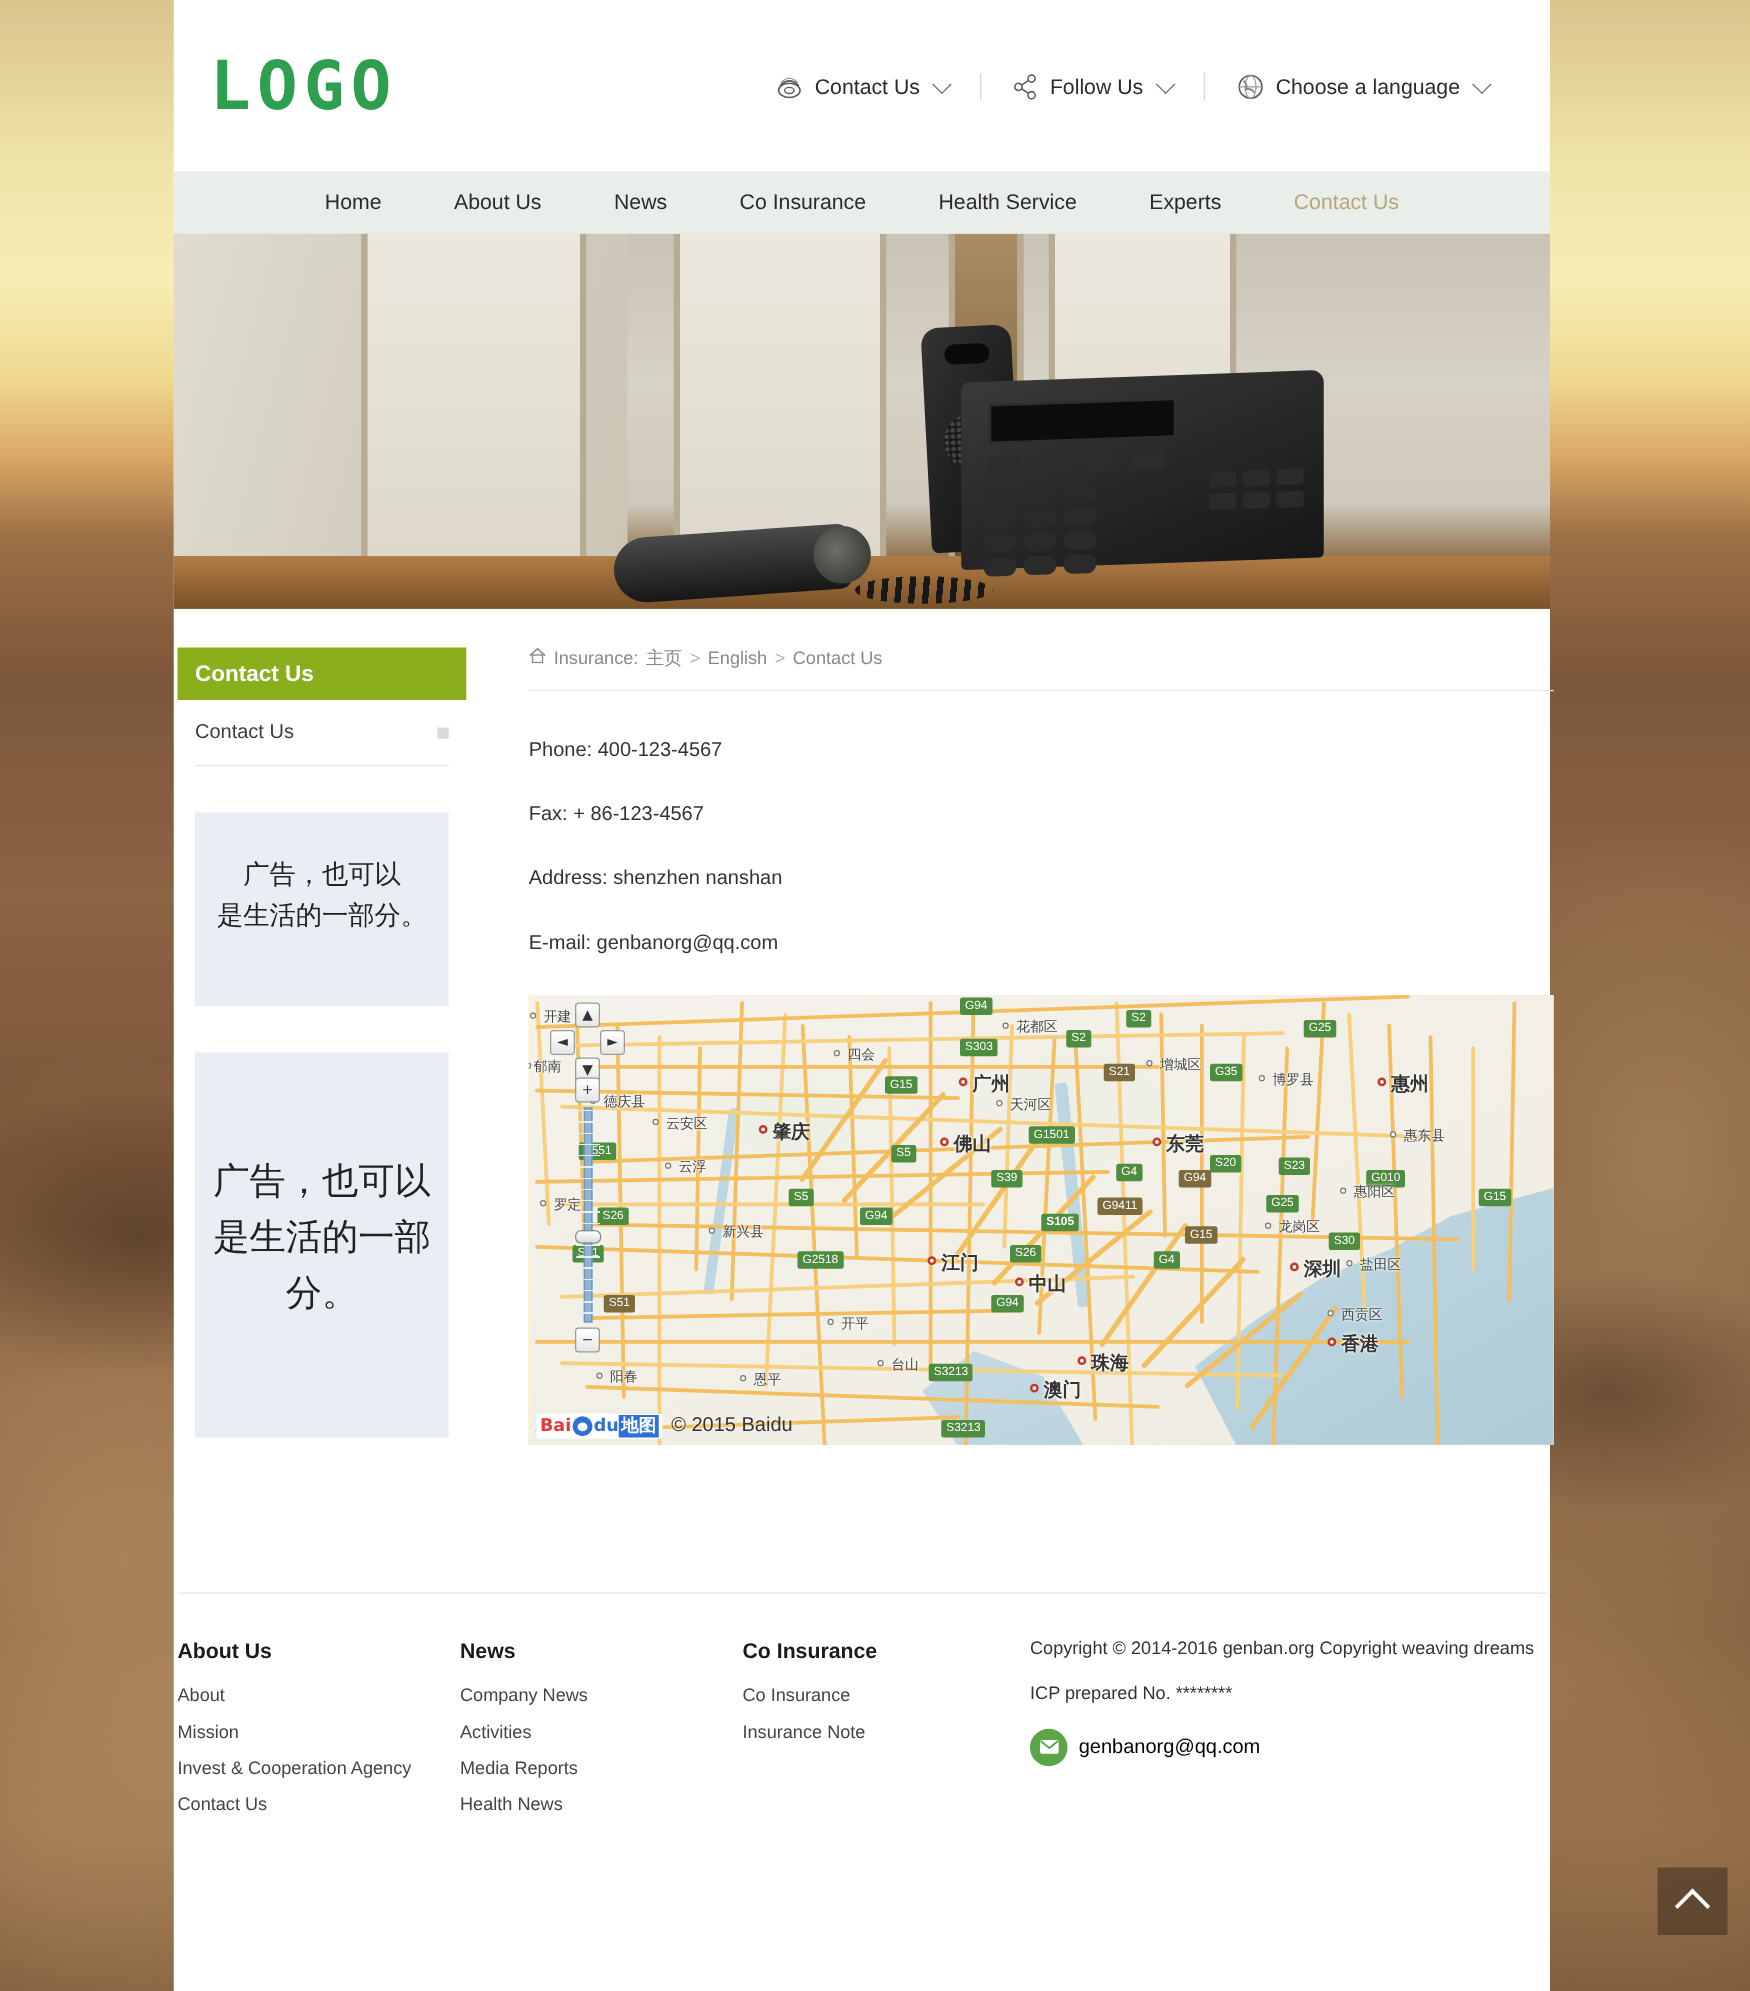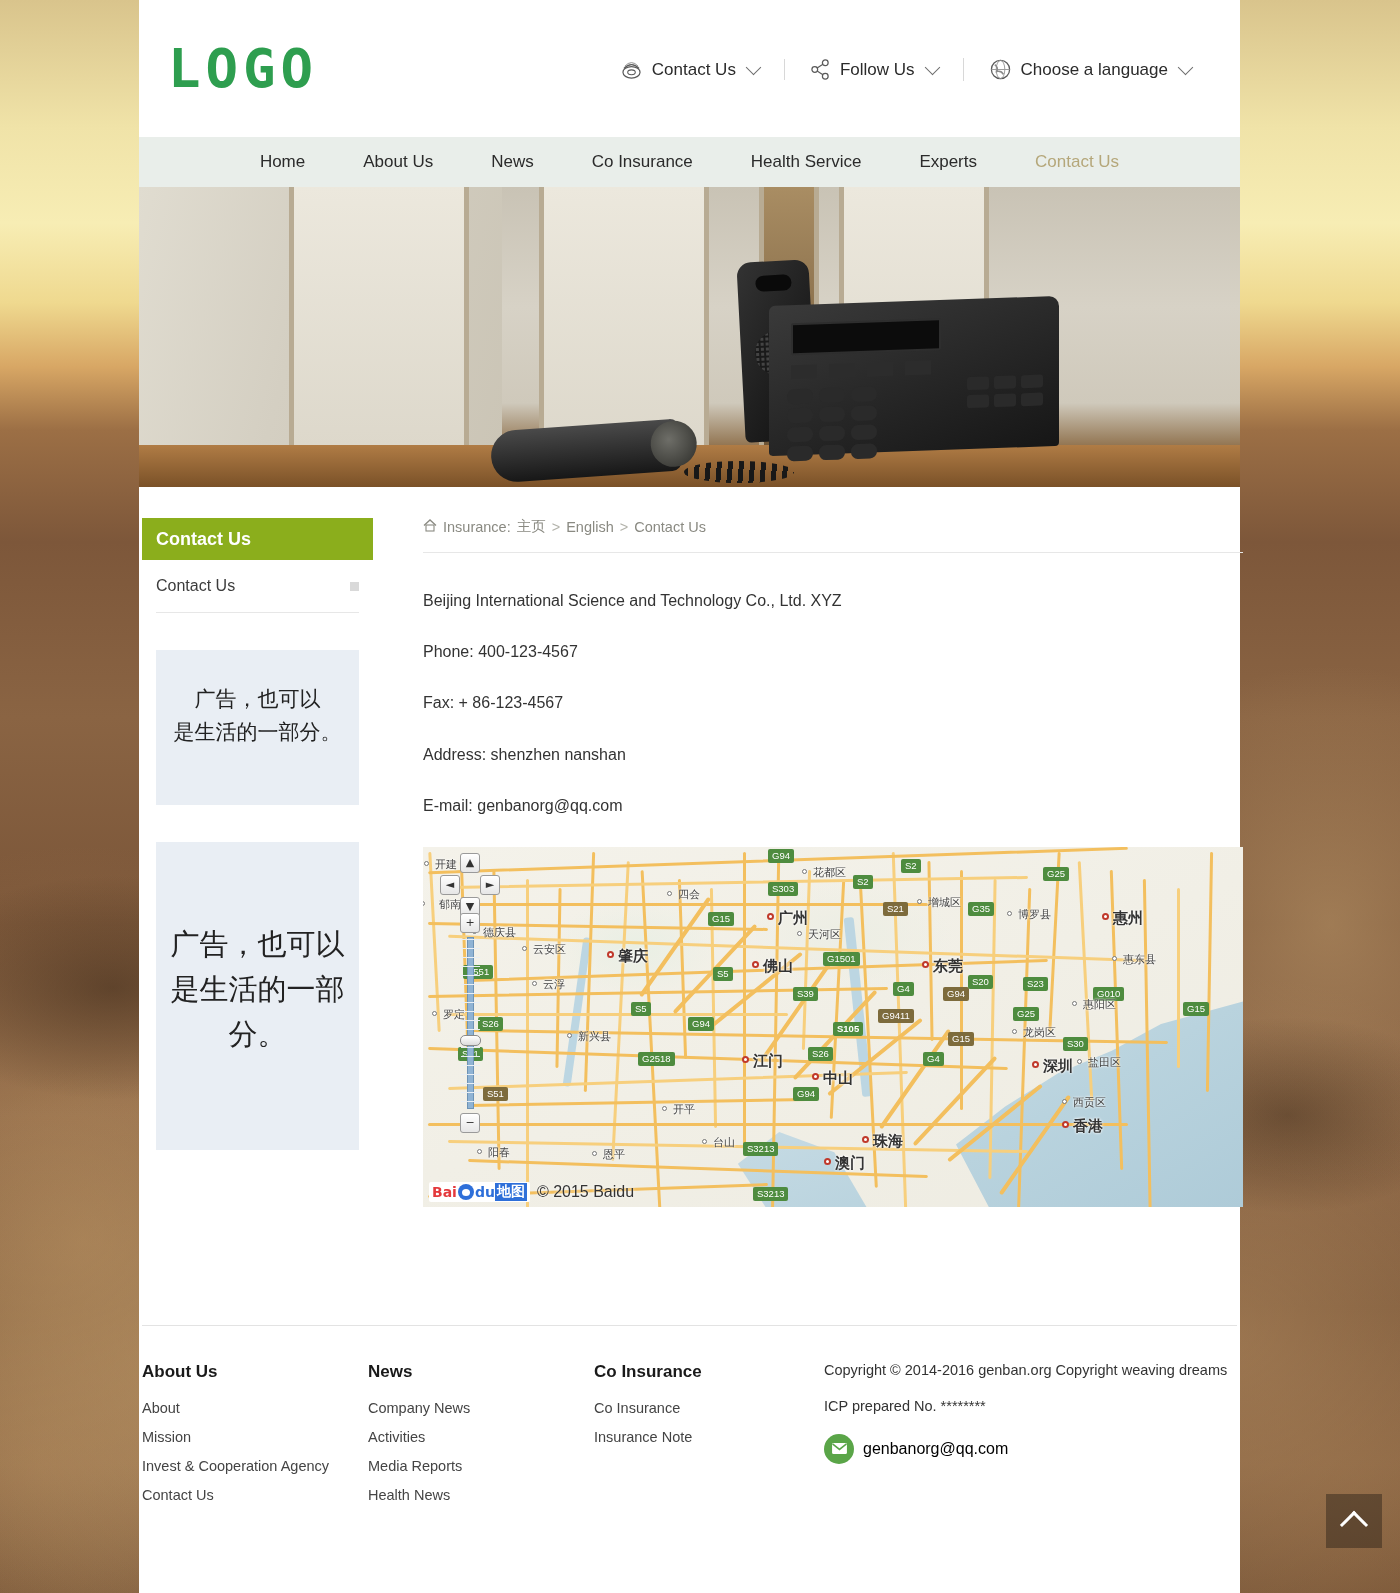--- a/index.html
+++ b/index.html
@@ -559,21 +559,20 @@
         </span>
         <span>Insurance:</span>
         <a>主页</a>
         <span class="sep">&gt;</span>
         <a>English</a>
         <span class="sep">&gt;</span>
         <a>Contact Us</a>
       </div>
 
       <div class="info">
-        <p>Beijing International Science and Technology Co., Ltd. XYZ</p>
         <p>Phone: 400-123-4567</p>
         <p>Fax: + 86-123-4567</p>
         <p>Address: shenzhen nanshan</p>
         <p>E-mail: genbanorg@qq.com</p>
       </div>
 
       <div class="map">
         <div class="map-land"></div>
         <div class="map-sea"></div>
         <div class="map-sea2"></div>
@@ -714,21 +713,21 @@
             <span class="city sm" style="left: 250px; top: 255px;">开平</span>
             <span class="city-dot sm" style="left: 279px; top: 292px;"></span>
             <span class="city sm" style="left: 290px; top: 288px;">台山</span>
             <span class="city-dot sm" style="left: 54px; top: 302px;"></span>
             <span class="city sm" style="left: 65px; top: 298px;">阳春</span>
             <span class="city-dot sm" style="left: 169px; top: 304px;"></span>
             <span class="city sm" style="left: 180px; top: 300px;">恩平</span>
             <span class="city-dot sm" style="left: 9px; top: 164px;"></span>
             <span class="city sm" style="left: 20px; top: 160px;">罗定</span>
             <span class="city-dot sm" style="left: -3px; top: 54px;"></span>
-            <span class="city sm" style="left: 16px; top: 50px;">郁南</span>
+            <span class="city sm" style="left: 4px; top: 50px;">郁南</span>
             <span class="city-dot sm" style="left: 1px; top: 14px;"></span>
             <span class="city sm" style="left: 12px; top: 10px;">开建</span>
             <span class="city-dot sm" style="left: 584px; top: 64px;"></span>
             <span class="city sm" style="left: 595px; top: 60px;">博罗县</span>
             <span class="city-dot sm" style="left: 689px; top: 109px;"></span>
             <span class="city sm" style="left: 700px; top: 105px;">惠东县</span>
             <span class="city-dot sm" style="left: 649px; top: 154px;"></span>
             <span class="city sm" style="left: 660px; top: 150px;">惠阳区</span>
             <span class="city-dot sm" style="left: 589px; top: 182px;"></span>
             <span class="city sm" style="left: 600px; top: 178px;">龙岗区</span>

